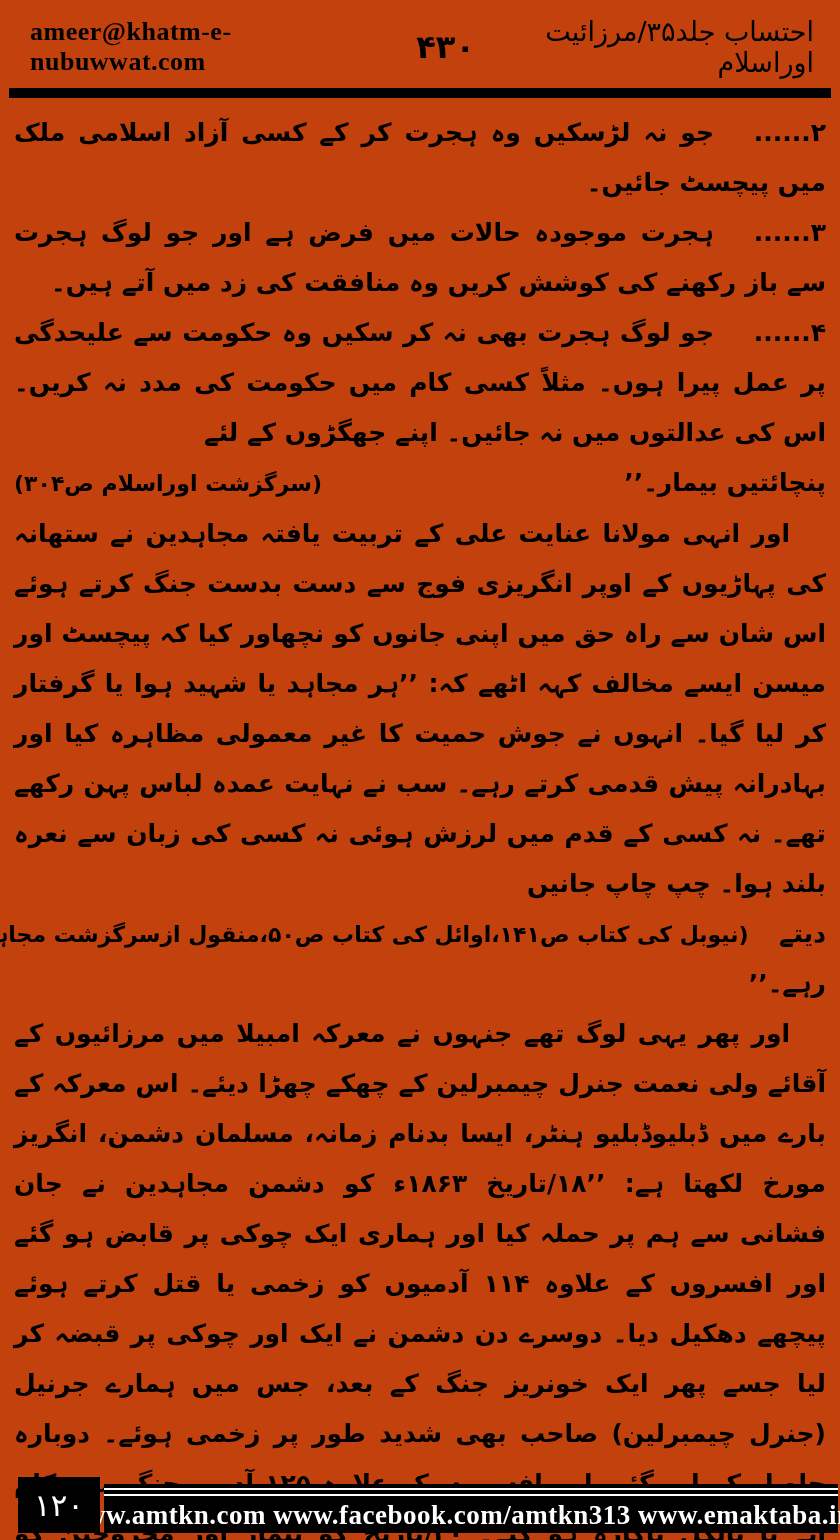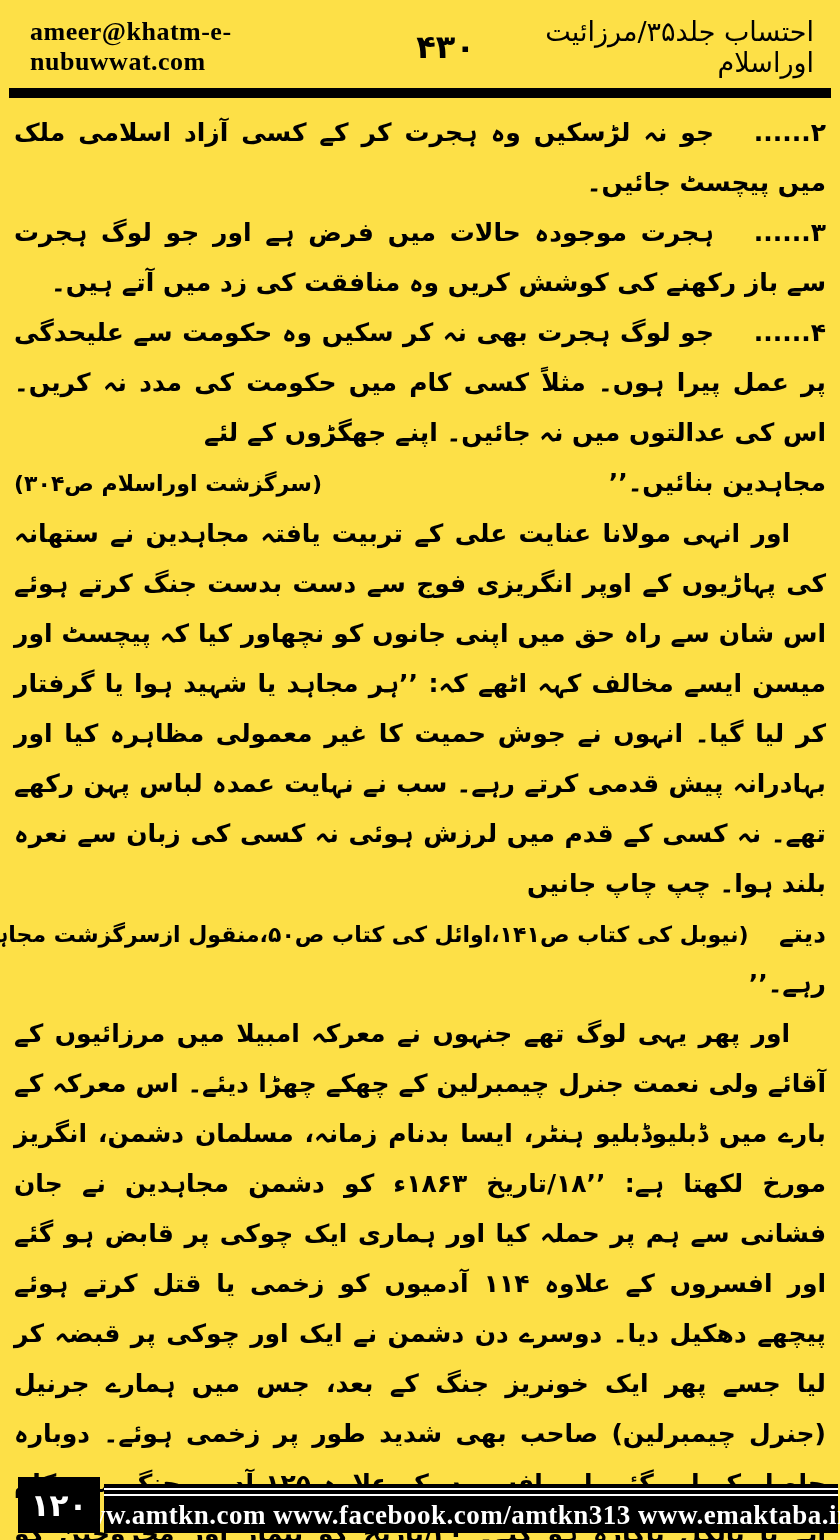--- a/index.html
+++ b/index.html
@@ -1,19 +1,19 @@
 <!DOCTYPE html>
 <html lang="ur"><head>
 <meta charset="utf-8">
 <style>
   html,body{margin:0;padding:0;background:#e8e8e8;}
   .page{
     position:relative;
     width:840px;height:1540px;
-    background:#fde047;
+    background:#c2410c;
     color:#000;
     overflow:hidden;
     font-family:"DejaVu Sans",sans-serif;
     margin:0 auto;
   }
   
   .header{
     display:flex;
     align-items:center;
     padding:16px 26px 2px 30px;
@@ -75,21 +75,21 @@
   }
   .footer-pagebox{
     position:absolute;
     left:18px;top:0;
     width:82px;height:56px;
     background:#000;
     color:#fff;
     display:flex;
     align-items:center;
     justify-content:center;
-    font-weight:bold;
+    font-weight:normal;
     font-size:31px;
     direction:rtl;
     z-index:2;
   }
   .footer-bar{
     position:absolute;
     left:104px;right:2px;
     top:7px;height:49px;
     background:#000;
   }
@@ -137,21 +137,21 @@
     </p>
 
     <p class="para">
       <span class="marker">۳......</span><span>ہجرت موجودہ حالات میں فرض ہے اور جو لوگ ہجرت سے باز رکھنے کی کوشش کریں وہ منافقت کی زد میں آتے ہیں۔</span>
     </p>
 
     <p class="para">
       <span class="marker">۴......</span><span>جو لوگ ہجرت بھی نہ کر سکیں وہ حکومت سے علیحدگی پر عمل پیرا ہوں۔ مثلاً کسی کام میں حکومت کی مدد نہ کریں۔ اس کی عدالتوں میں نہ جائیں۔ اپنے جھگڑوں کے لئے</span>
     </p>
     <div class="ref-row">
-      <span>مجاہدین بنائیں۔’’</span>
+      <span>پنچائتیں بیمار۔’’</span>
       <span class="ref">(سرگزشت اوراسلام ص۳۰۴)</span>
     </div>
 
     <p class="para indent">اور انہی مولانا عنایت علی کے تربیت یافتہ مجاہدین نے ستھانہ کی پہاڑیوں کے اوپر انگریزی فوج سے دست بدست جنگ کرتے ہوئے اس شان سے راہ حق میں اپنی جانوں کو نچھاور کیا کہ پیچسٹ اور میسن ایسے مخالف کہہ اٹھے کہ: ’’ہر مجاہد یا شہید ہوا یا گرفتار کر لیا گیا۔ انہوں نے جوش حمیت کا غیر معمولی مظاہرہ کیا اور بہادرانہ پیش قدمی کرتے رہے۔ سب نے نہایت عمدہ لباس پہن رکھے تھے۔ نہ کسی کے قدم میں لرزش ہوئی نہ کسی کی زبان سے نعرہ بلند ہوا۔ چپ چاپ جانیں</p>
     <div class="ref-row">
       <span>دیتے رہے۔’’</span>
       <span class="ref">(نیوبل کی کتاب ص۱۴۱،اوائل کی کتاب ص۵۰،منقول ازسرگزشت مجاہدین)</span>
     </div>
 
     <p class="para indent">اور پھر یہی لوگ تھے جنہوں نے معرکہ امبیلا میں مرزائیوں کے آقائے ولی نعمت جنرل چیمبرلین کے چھکے چھڑا دیئے۔ اس معرکہ کے بارے میں ڈبلیوڈبلیو ہنٹر، ایسا بدنام زمانہ، مسلمان دشمن، انگریز مورخ لکھتا ہے: ’’۱۸/تاریخ ۱۸۶۳ء کو دشمن مجاہدین نے جان فشانی سے ہم پر حملہ کیا اور ہماری ایک چوکی پر قابض ہو گئے اور افسروں کے علاوہ ۱۱۴ آدمیوں کو زخمی یا قتل کرتے ہوئے پیچھے دھکیل دیا۔ دوسرے دن دشمن نے ایک اور چوکی پر قبضہ کر لیا جسے پھر ایک خونریز جنگ کے بعد، جس میں ہمارے جرنیل (جنرل چیمبرلین) صاحب بھی شدید طور پر زخمی ہوئے۔ دوبارہ حاصل کر لی گئی اور افسروں کے علاوہ ۱۲۵ آدمی جنگ میں کام آئے یا بالکل ناکارہ ہو گئے۔ ۲۰/تاریخ کو بیمار اور مجروحین کو واپس بھیج دینا ضروری سمجھا تھا۔ جن کی کل تعداد ۴۳۵ ہو گئی تھی۔ جرنیل صاحب نے جو تار ۱۹/تاریخ کو دیا تھا۔ اس کے آخری الفاظ یہ ہیں۔ فوجوں کو ایک مہینے تک دن رات سخت کام کرنا پڑا ہے اور تازہ دم دشمنوں کا مقابلہ ایسے نقصان کے ساتھ کرنا پڑا جو حوصلہ شکن ہے۔ اس لئے ہمیں کمک کی ضرورت ہے۔ میرے لئے دشمن کا مقابلہ کرنا، خوارک بہم پہنچانے کے لئے آدمی مہیا</p>

